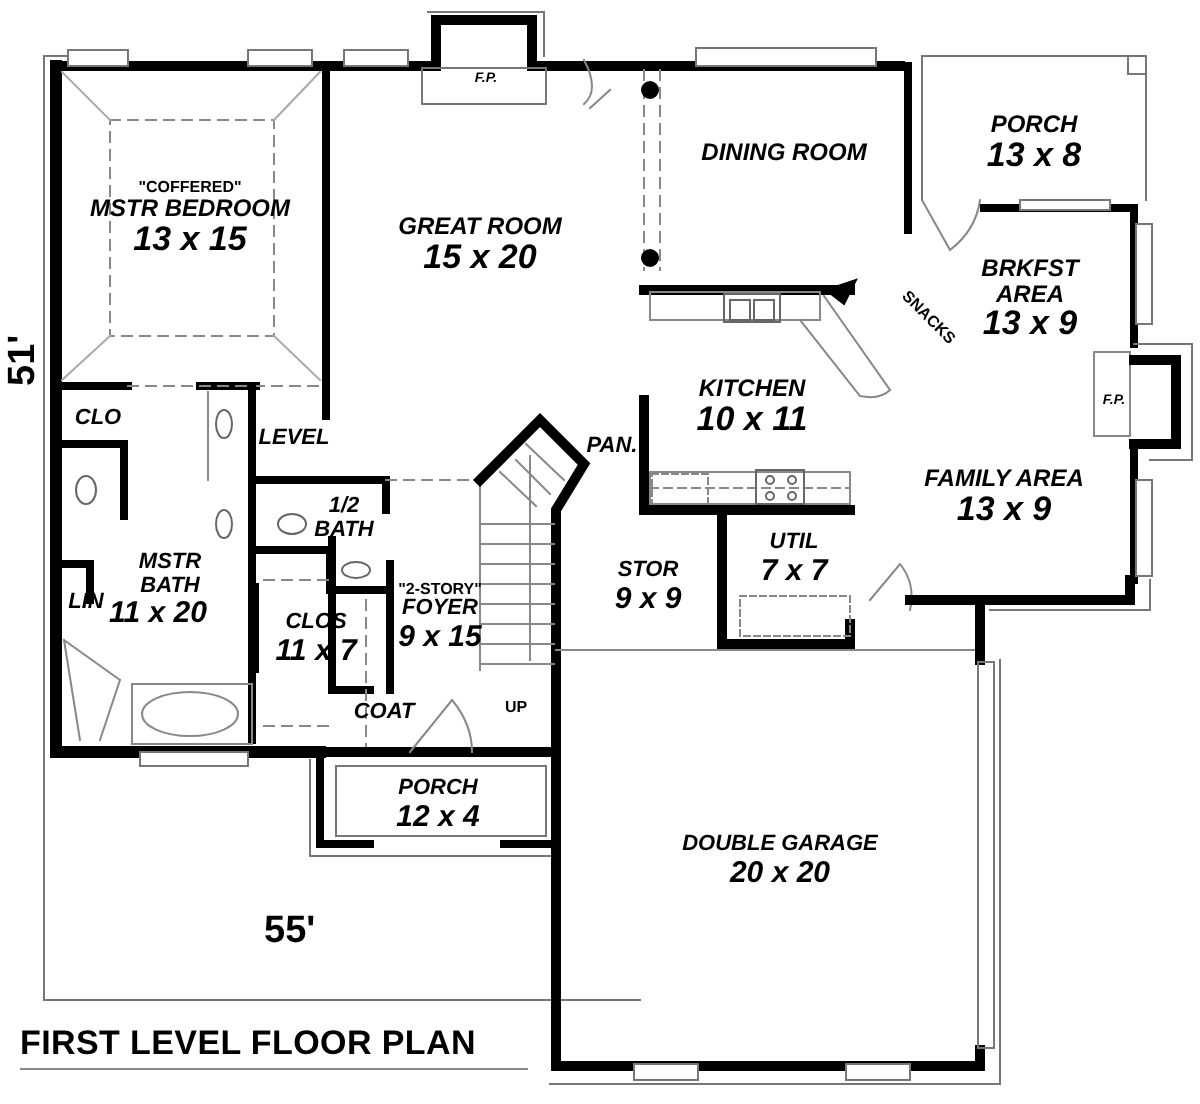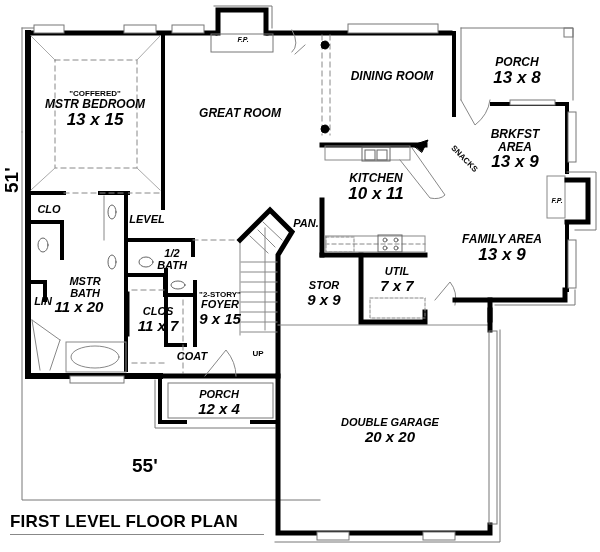--- a/index.html
+++ b/index.html
@@ -145,34 +145,35 @@
   </g>
 </svg>
 
 <div class="lbl" style="left:95px;top:90px;">
   <span class="note">"COFFERED"</span>
   <span class="name">MSTR BEDROOM</span>
   <span class="dim">13 x 15</span>
 </div>
 <div class="lbl" style="left:240px;top:107px;">
   <span class="name">GREAT ROOM</span>
+  <span class="dim">15 x 20</span>
 </div>
 <div class="lbl" style="left:392px;top:70px;">
   <span class="name">DINING ROOM</span>
 </div>
 <div class="lbl" style="left:517px;top:56px;">
   <span class="name">PORCH</span>
   <span class="dim">13 x 8</span>
 </div>
 <div class="lbl" style="left:515px;top:128px;">
   <span class="name">BRKFST</span>
   <span class="name">AREA</span>
   <span class="dim">13 x 9</span>
 </div>
-<div class="lbl" style="left:376px;top:172px;">
+<div class="lbl" style="left:376px;top:188px;">
   <span class="name">KITCHEN</span>
   <span class="dim">10 x 11</span>
 </div>
 <div class="lbl" style="left:502px;top:233px;">
   <span class="name">FAMILY AREA</span>
   <span class="dim">13 x 9</span>
 </div>
 <div class="lbl small" style="left:49px;top:204px;">
   <span class="name">CLO</span>
 </div>

